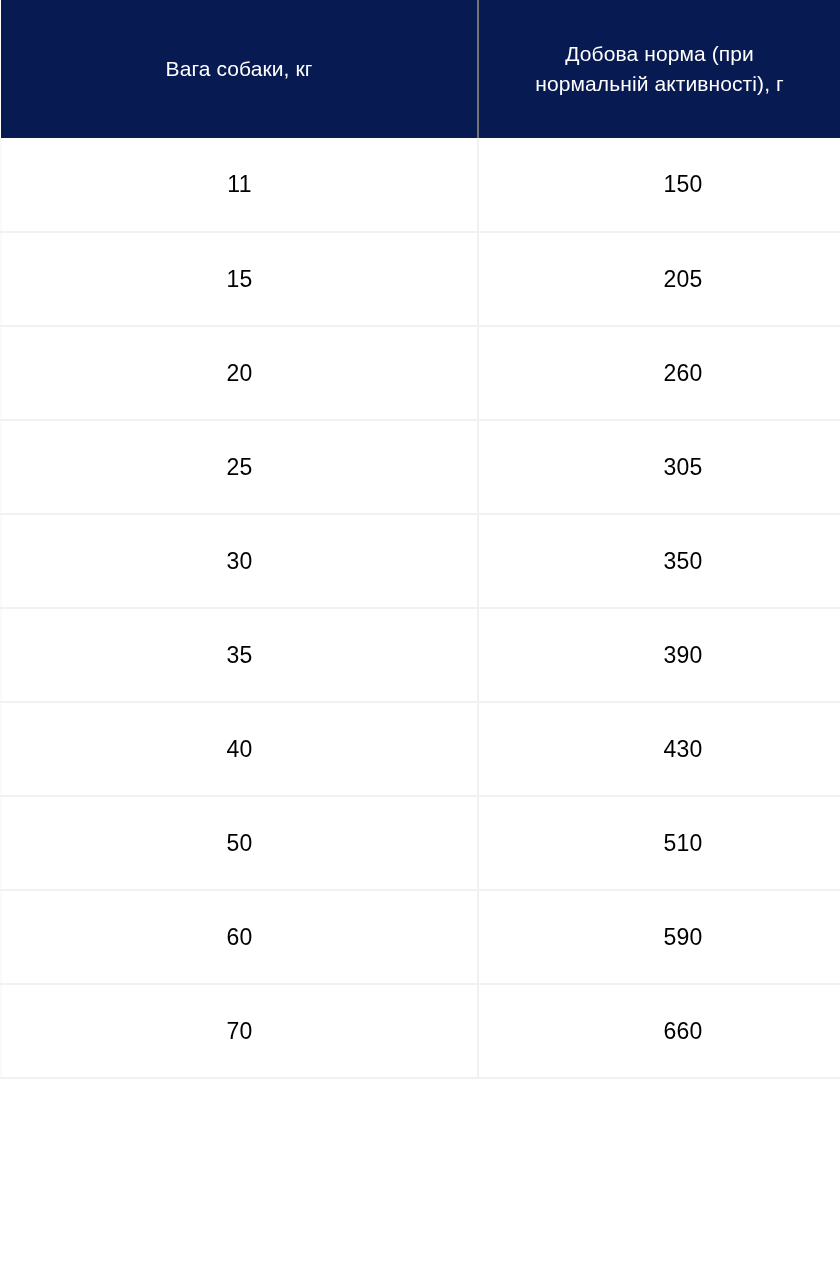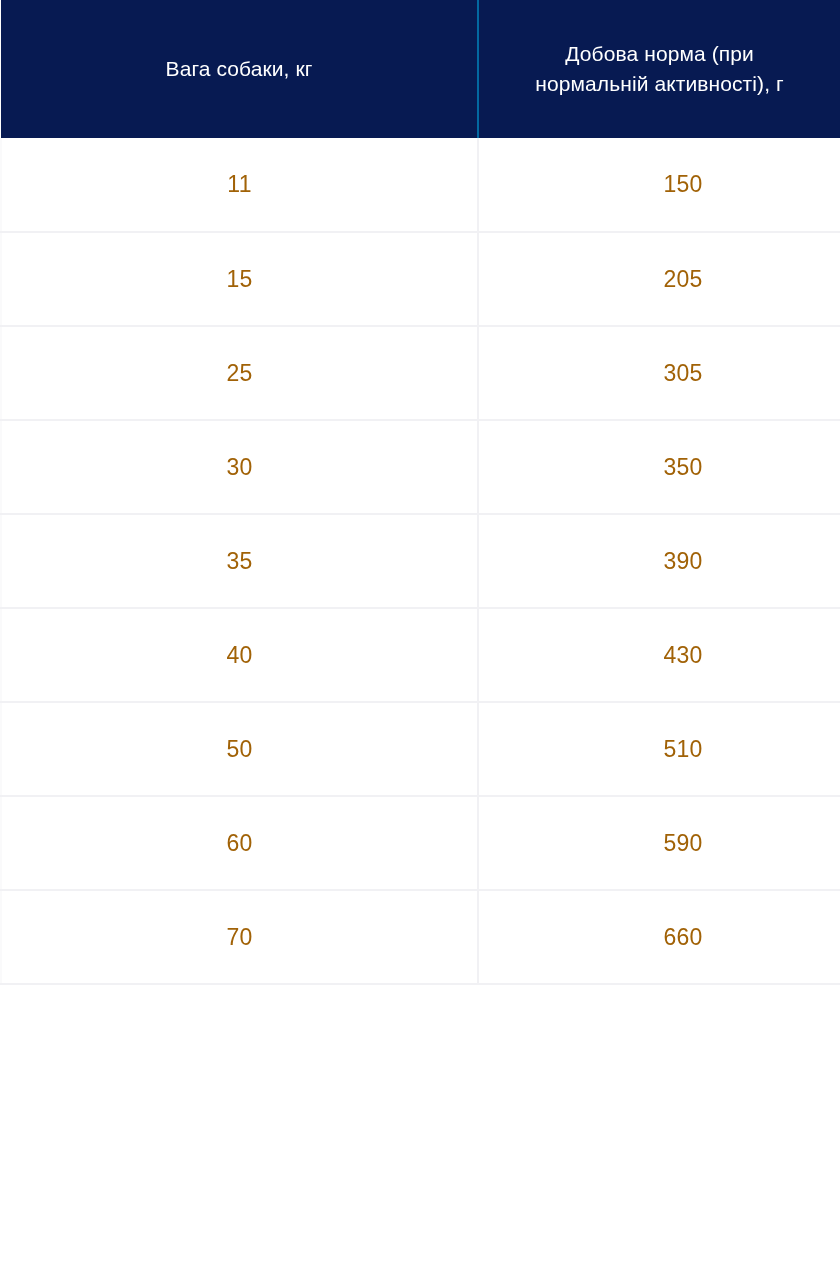--- a/index.html
+++ b/index.html
@@ -31,40 +31,40 @@
     color: #ffffff;
     font-weight: 400;
     font-size: 21px;
     line-height: 1.45;
     text-align: center;
     vertical-align: middle;
     letter-spacing: 0.1px;
   }
   .feeding-table thead th.col-weight {
     width: 464px;
-    border-right: 2px solid #0369a1;
+    border-right: 2px solid #737373;
   }
   .feeding-table thead th.col-norm {
     width: 352px;
   }
   .hdr-line {
     display: block;
   }
 
   
   .feeding-table tbody tr {
     background: #ffffff;
   }
   .feeding-table tbody td {
     height: 94px;
     box-sizing: border-box;
     text-align: center;
     vertical-align: middle;
     font-size: 23px;
-    color: #a16207;
+    color: #000000;
     letter-spacing: 0.3px;
     border-bottom: 2px solid #f1f1f4;
   }
   .feeding-table tbody td.col-weight {
     width: 400px;
     border-right: 2px solid #f1f1f4;
     border-left: 2px solid #fafafb;
   }
   .feeding-table tbody td.col-norm {
     width: 440px;
@@ -96,20 +96,24 @@
   <tbody>
     <tr>
       <td class="col-weight"><span class="cell-value">11</span></td>
       <td class="col-norm"><span class="cell-value">150</span></td>
     </tr>
     <tr>
       <td class="col-weight"><span class="cell-value">15</span></td>
       <td class="col-norm"><span class="cell-value">205</span></td>
     </tr>
     <tr>
+      <td class="col-weight"><span class="cell-value">20</span></td>
+      <td class="col-norm"><span class="cell-value">260</span></td>
+    </tr>
+    <tr>
       <td class="col-weight"><span class="cell-value">25</span></td>
       <td class="col-norm"><span class="cell-value">305</span></td>
     </tr>
     <tr>
       <td class="col-weight"><span class="cell-value">30</span></td>
       <td class="col-norm"><span class="cell-value">350</span></td>
     </tr>
     <tr>
       <td class="col-weight"><span class="cell-value">35</span></td>
       <td class="col-norm"><span class="cell-value">390</span></td>

